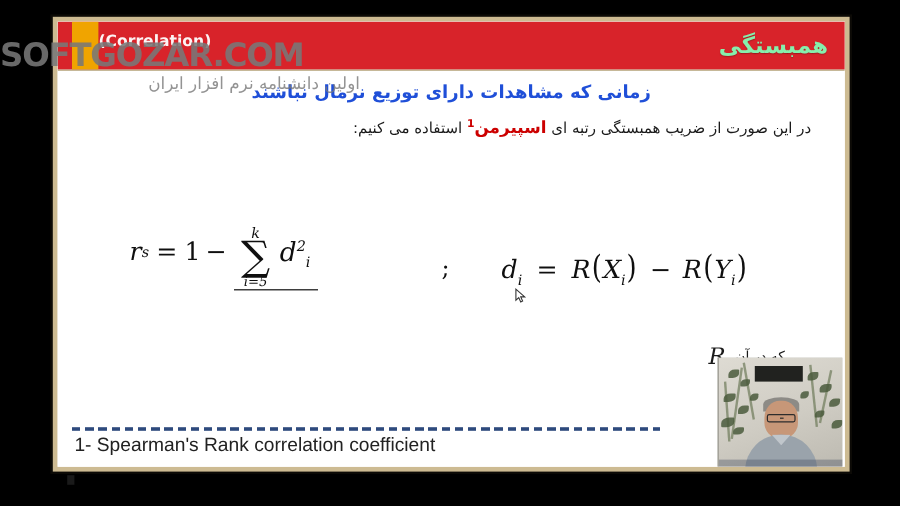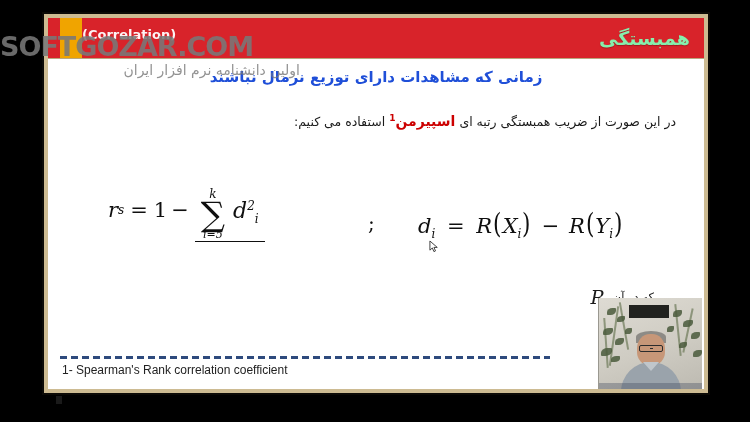--- a/index.html
+++ b/index.html
@@ -125,21 +125,21 @@
     font-family: "DejaVu Sans", sans-serif;
     font-size: 15px;
     font-weight: bold;
     color: #1f4fd8;
     letter-spacing: 0.2px;
   }
 
   
   #sentence-line {
     position: absolute;
-    right: 28px; top: 95px;
+    right: 28px; top: 81px;
     direction: rtl;
     font-family: "DejaVu Sans", sans-serif;
     font-size: 12.5px;
     color: #1a1a1a;
     white-space: nowrap;
   }
   #sentence-line .emph {
     color: #cc0000;
     font-weight: bold;
     font-size: 14px;
@@ -268,21 +268,21 @@
     background: repeating-linear-gradient(
       to right,
       #2e4a7d 0px, #2e4a7d 7px,
       rgba(255,255,255,0) 7px, rgba(255,255,255,0) 11px
     );
   }
   #footnote-text {
     position: absolute;
     left: 14px; top: 345px;
     font-family: "Liberation Sans", sans-serif;
-    font-size: 12px;
+    font-size: 16px;
     color: #222222;
   }
 
   
   #webcam {
     position: absolute;
     left: 550px; top: 280px;
     width: 104px; height: 91px;
     overflow: hidden;
     background: #c9c7c0;

